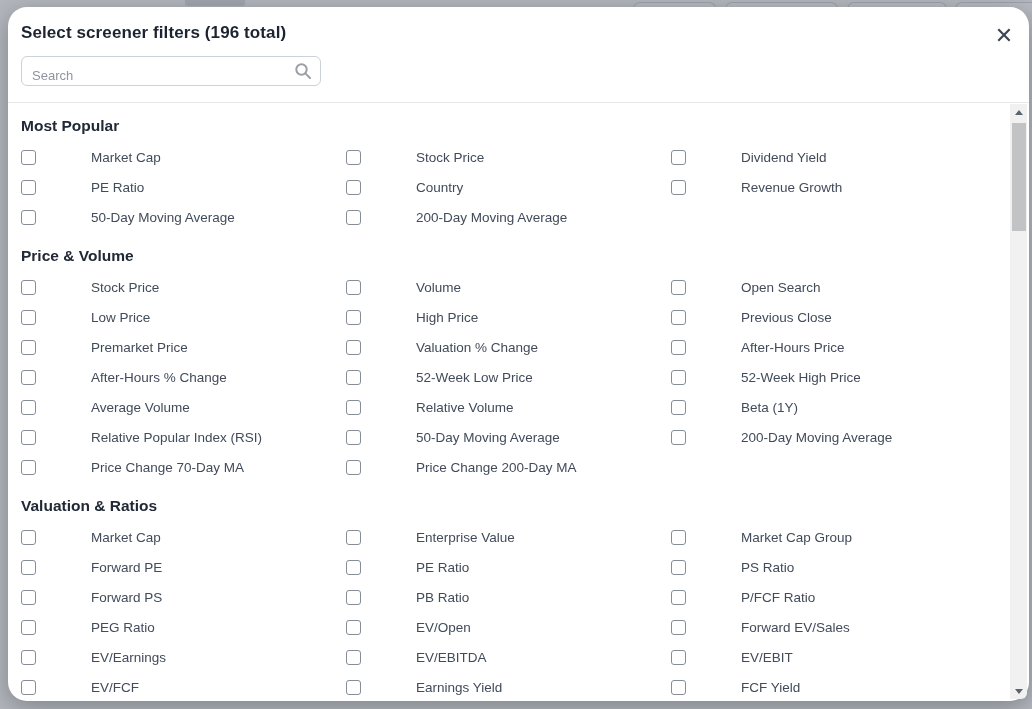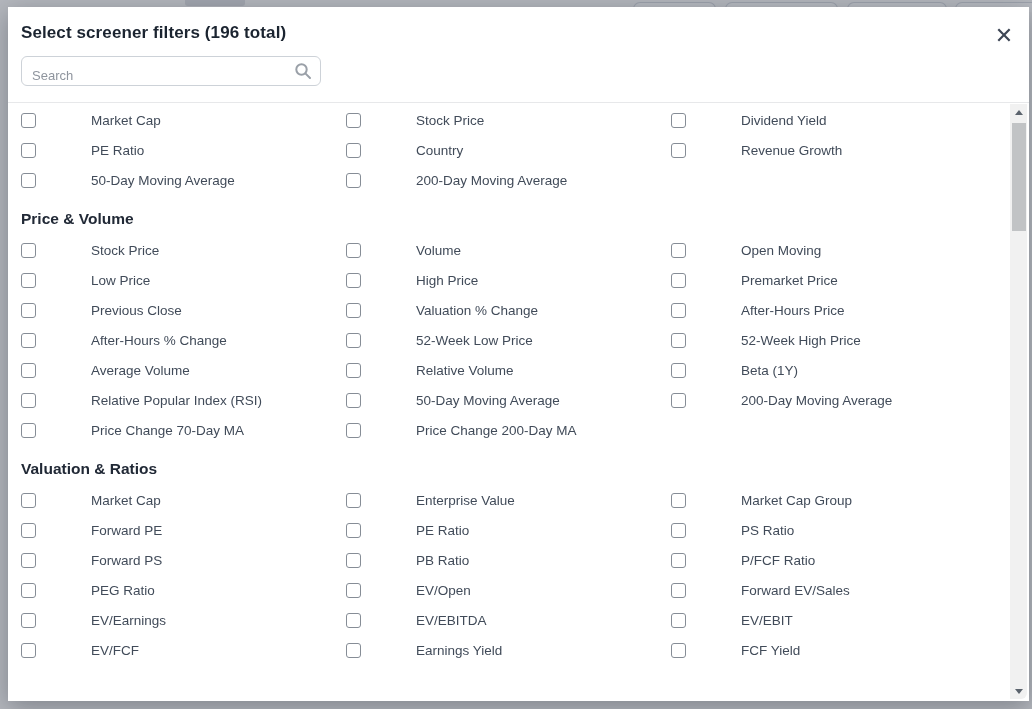--- a/index.html
+++ b/index.html
@@ -18,21 +18,21 @@
   }
   .bg-btn-outline {
     position: absolute; top: 2px; height: 10px;
     border: 1px solid #9da2ac; border-bottom: none;
     border-radius: 7px 7px 0 0; background: #b7bac0;
   }
 
   
   .modal {
     position: absolute; left: 8px; top: 7px; width: 1021px; height: 694px;
-    background: #ffffff; border-radius: 0;
+    background: #ffffff; border-radius: 19px;
     box-shadow: 0 6px 24px rgba(30,35,45,0.35);
     display: flex; flex-direction: column;
   }
   .modal-header {
     position: relative; height: 96px; flex: 0 0 96px;
     padding: 16px 12px 0 13px;
     border-bottom: 1px solid #e7e8ea;
   }
   .modal-title {
     font-size: 17px; font-weight: 700; color: #1b2430; letter-spacing: 0.1px;
@@ -129,20 +129,21 @@
         <circle cx="7.5" cy="7.5" r="5.2" fill="none" stroke="#9aa0a8" stroke-width="2"></circle>
         <line x1="11.6" y1="11.6" x2="16" y2="16" stroke="#9aa0a8" stroke-width="2" stroke-linecap="round"></line>
       </svg>
     </div>
     <button class="close-btn">✕</button>
   </div>
 
   <div class="modal-body">
     <div id="sections-root">
         <div class="section">
+          <div class="section-title">Most Popular</div>
           <div class="grid">
             <label class="item">
               <input type="checkbox" style="">
               <span>Market Cap</span>
             </label>
             <label class="item">
               <input type="checkbox" style="">
               <span>Stock Price</span>
             </label>
             <label class="item">
@@ -177,37 +178,37 @@
             <label class="item">
               <input type="checkbox" style="">
               <span>Stock Price</span>
             </label>
             <label class="item">
               <input type="checkbox" style="">
               <span>Volume</span>
             </label>
             <label class="item">
               <input type="checkbox" style="">
-              <span>Open Moving</span>
+              <span>Open Search</span>
             </label>
             <label class="item">
               <input type="checkbox" style="">
               <span>Low Price</span>
             </label>
             <label class="item">
               <input type="checkbox" style="">
               <span>High Price</span>
             </label>
             <label class="item">
               <input type="checkbox" style="">
+              <span>Previous Close</span>
+            </label>
+            <label class="item">
+              <input type="checkbox" style="">
               <span>Premarket Price</span>
-            </label>
-            <label class="item">
-              <input type="checkbox" style="">
-              <span>Previous Close</span>
             </label>
             <label class="item">
               <input type="checkbox" style="">
               <span>Valuation % Change</span>
             </label>
             <label class="item">
               <input type="checkbox" style="">
               <span>After-Hours Price</span>
             </label>
             <label class="item">

